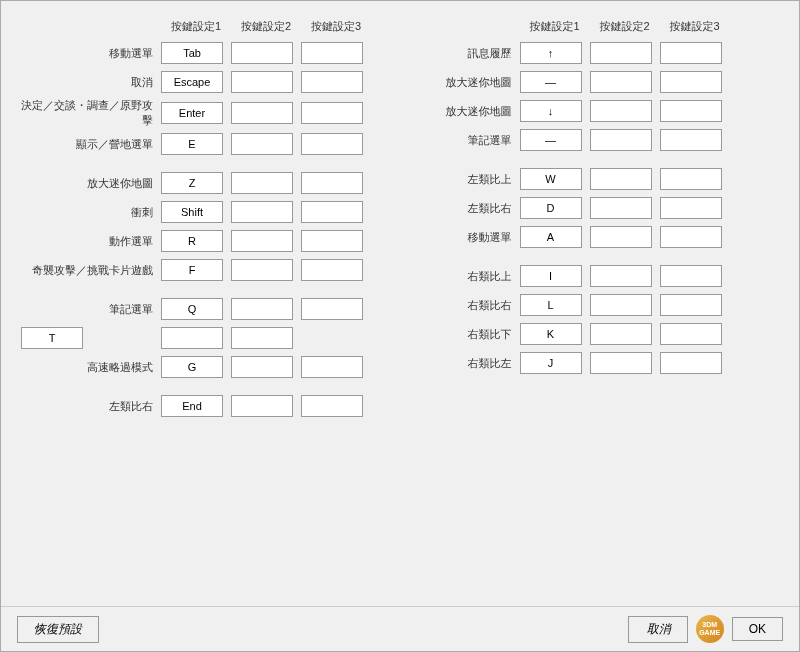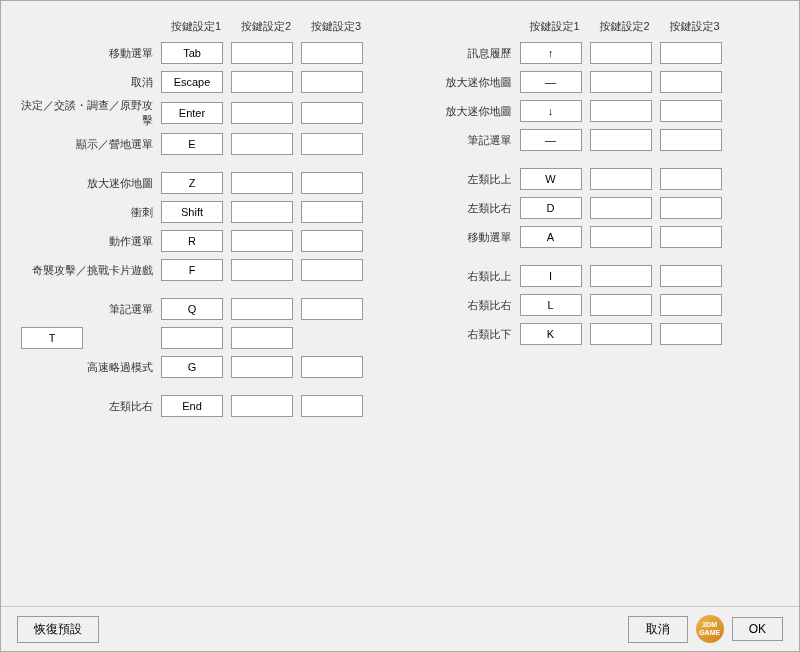--- a/index.html
+++ b/index.html
@@ -111,21 +111,22 @@
       align-items: center;
       background: #f0f0f0;
     }
     .btn {
       padding: 4px 16px;
       background: #f0f0f0;
       border: 1px solid #999;
       font-size: 12px;
       cursor: pointer;
       min-width: 60px;
-      text-align: center;
+      text-align: right;
+      font-style: italic;
     }
     .footer-right {
       display: flex;
       align-items: center;
       gap: 8px;
     }
     .ok-btn {
       padding: 4px 16px;
       background: #f0f0f0;
       border: 1px solid #999;
@@ -302,20 +303,26 @@
             </div>
             <div class="row-right">
               <div class="row-label">右類比右</div>
               <input type="text" class="key-input" readonly="" value="L" style="">
               <input type="text" class="key-input" readonly="" style="">
               <input type="text" class="key-input" readonly="" style="">
             </div>
             <div class="row-right">
               <div class="row-label">右類比下</div>
               <input type="text" class="key-input" readonly="" value="K" style="">
+              <input type="text" class="key-input" readonly="" style="">
+              <input type="text" class="key-input" readonly="" style="">
+            </div>
+            <div class="row-right">
+              <div class="row-label">右類比左</div>
+              <input type="text" class="key-input" readonly="" value="J" style="">
               <input type="text" class="key-input" readonly="" style="">
               <input type="text" class="key-input" readonly="" style="">
             </div>
           </div>
       </div>
     </div>
   </div>
   <div class="footer">
     <button class="btn">恢復預設</button>
     <div class="footer-right">

